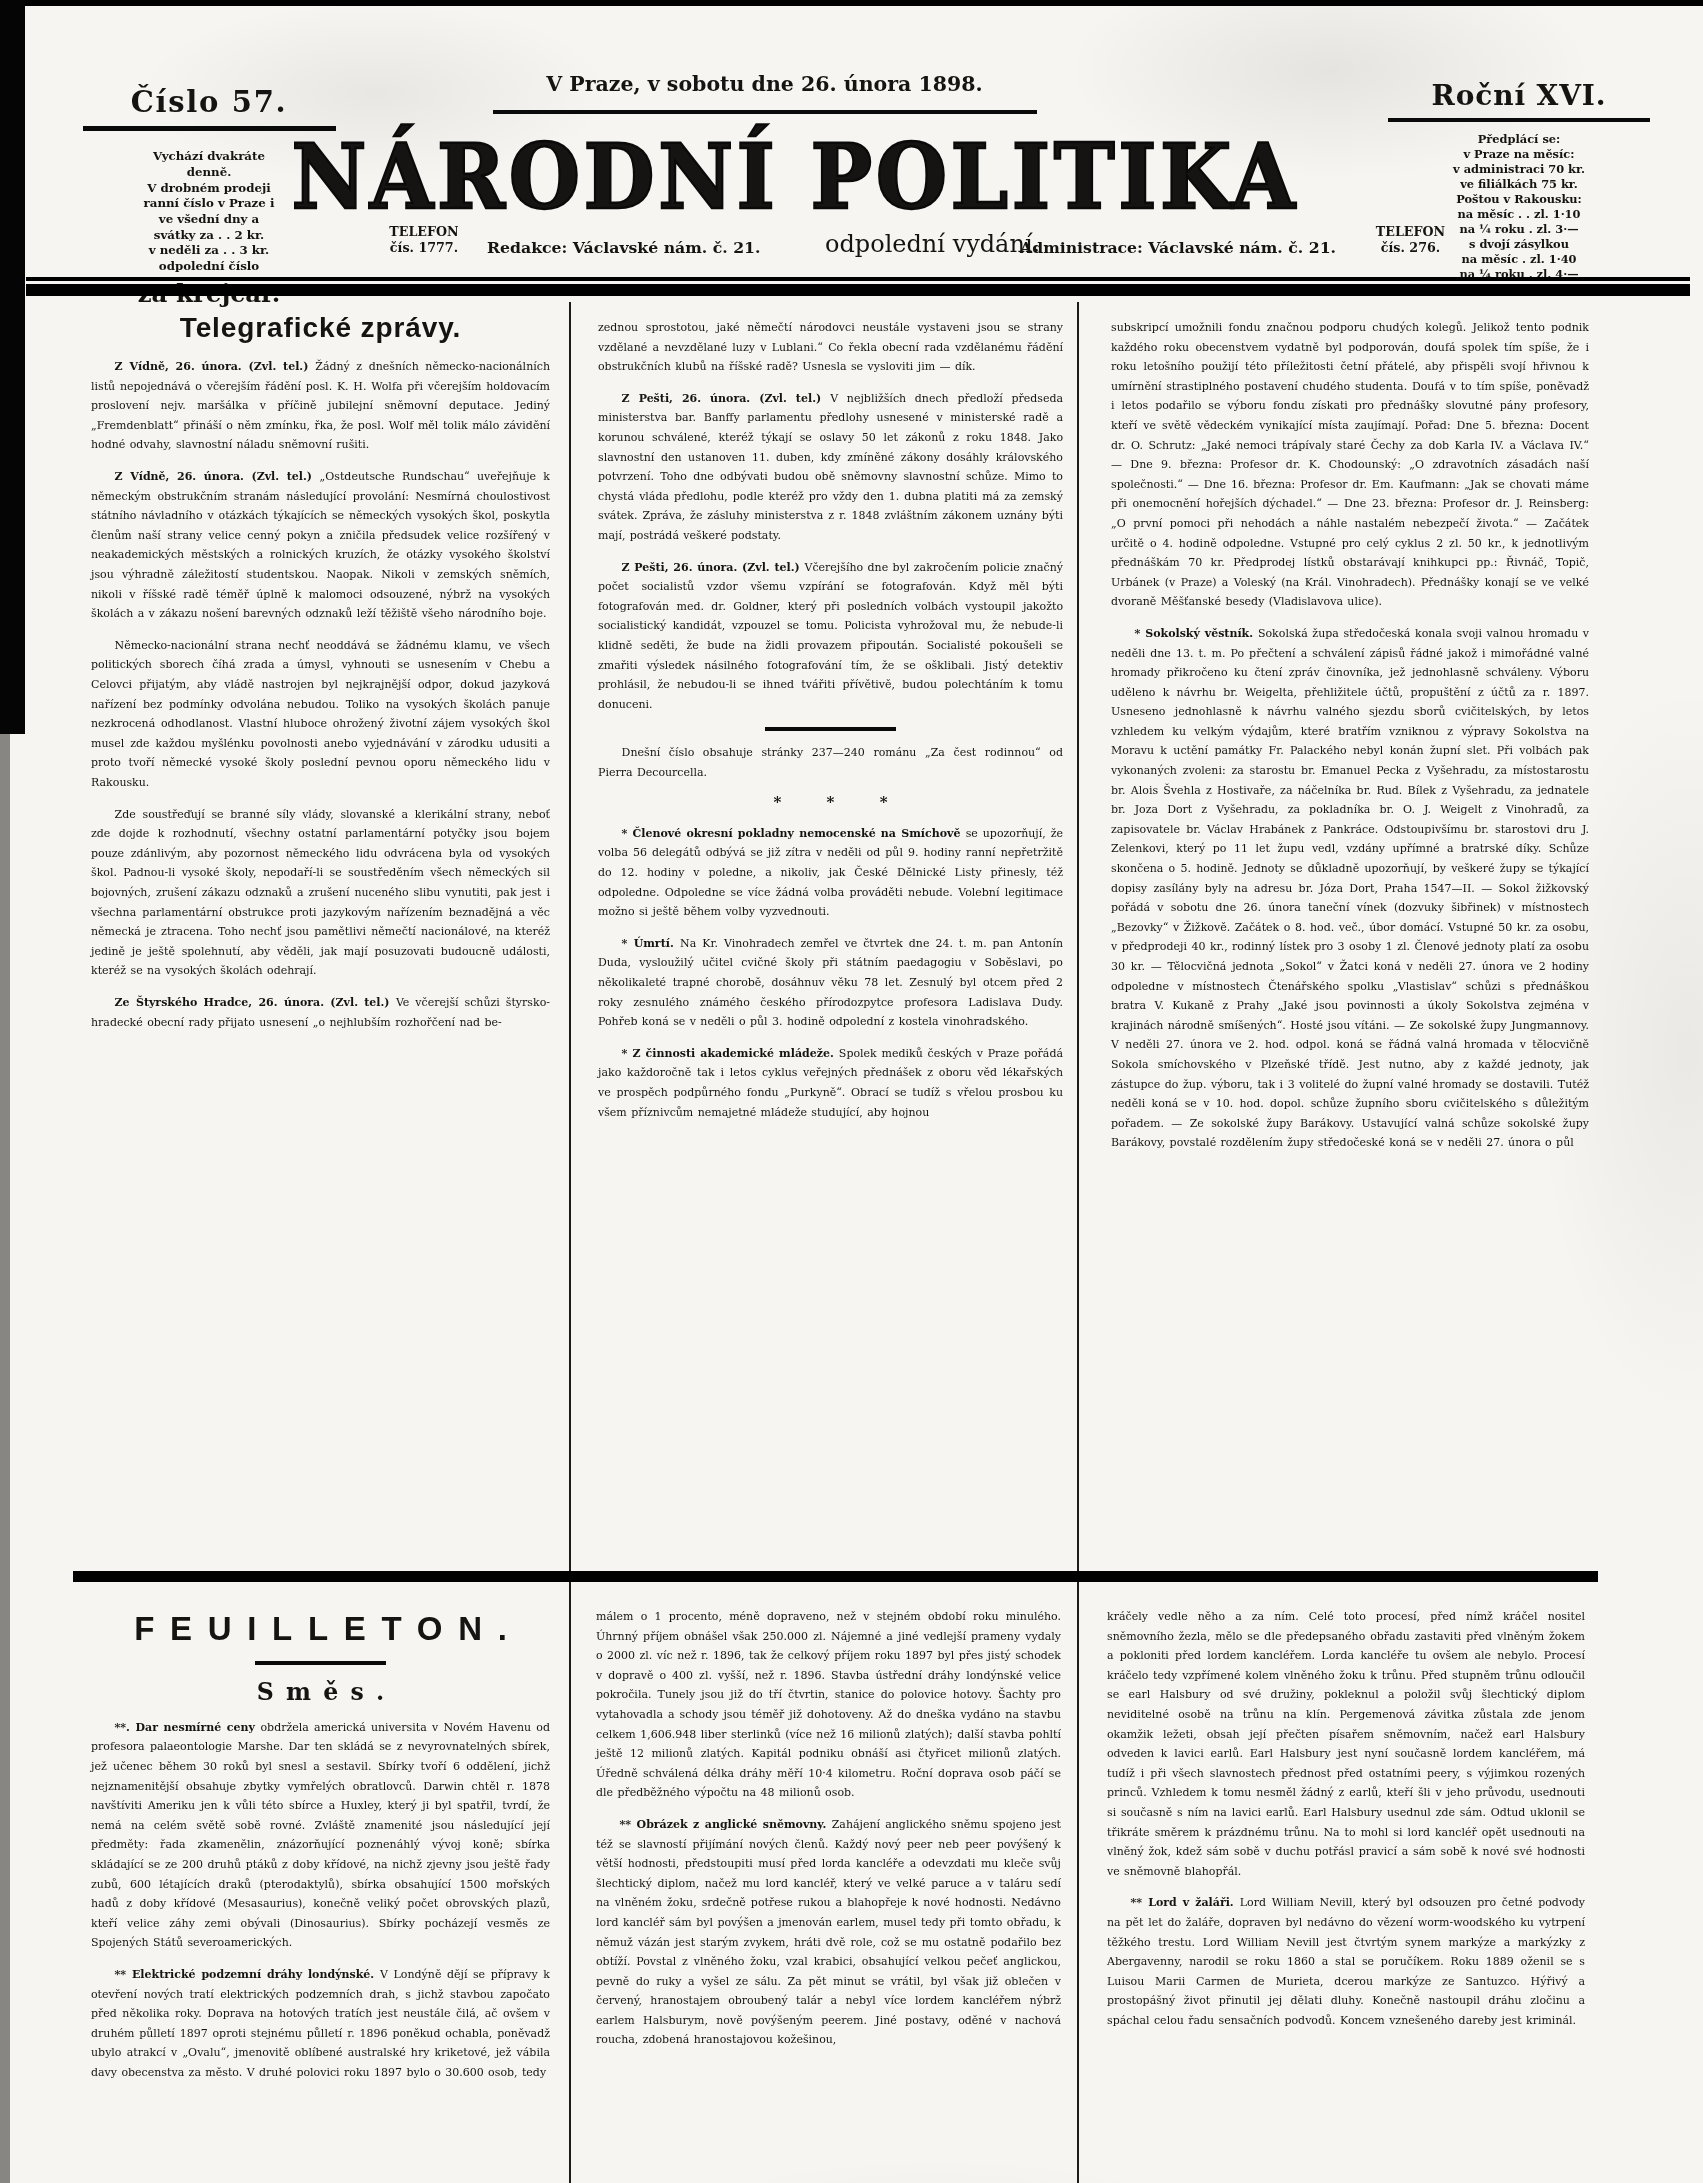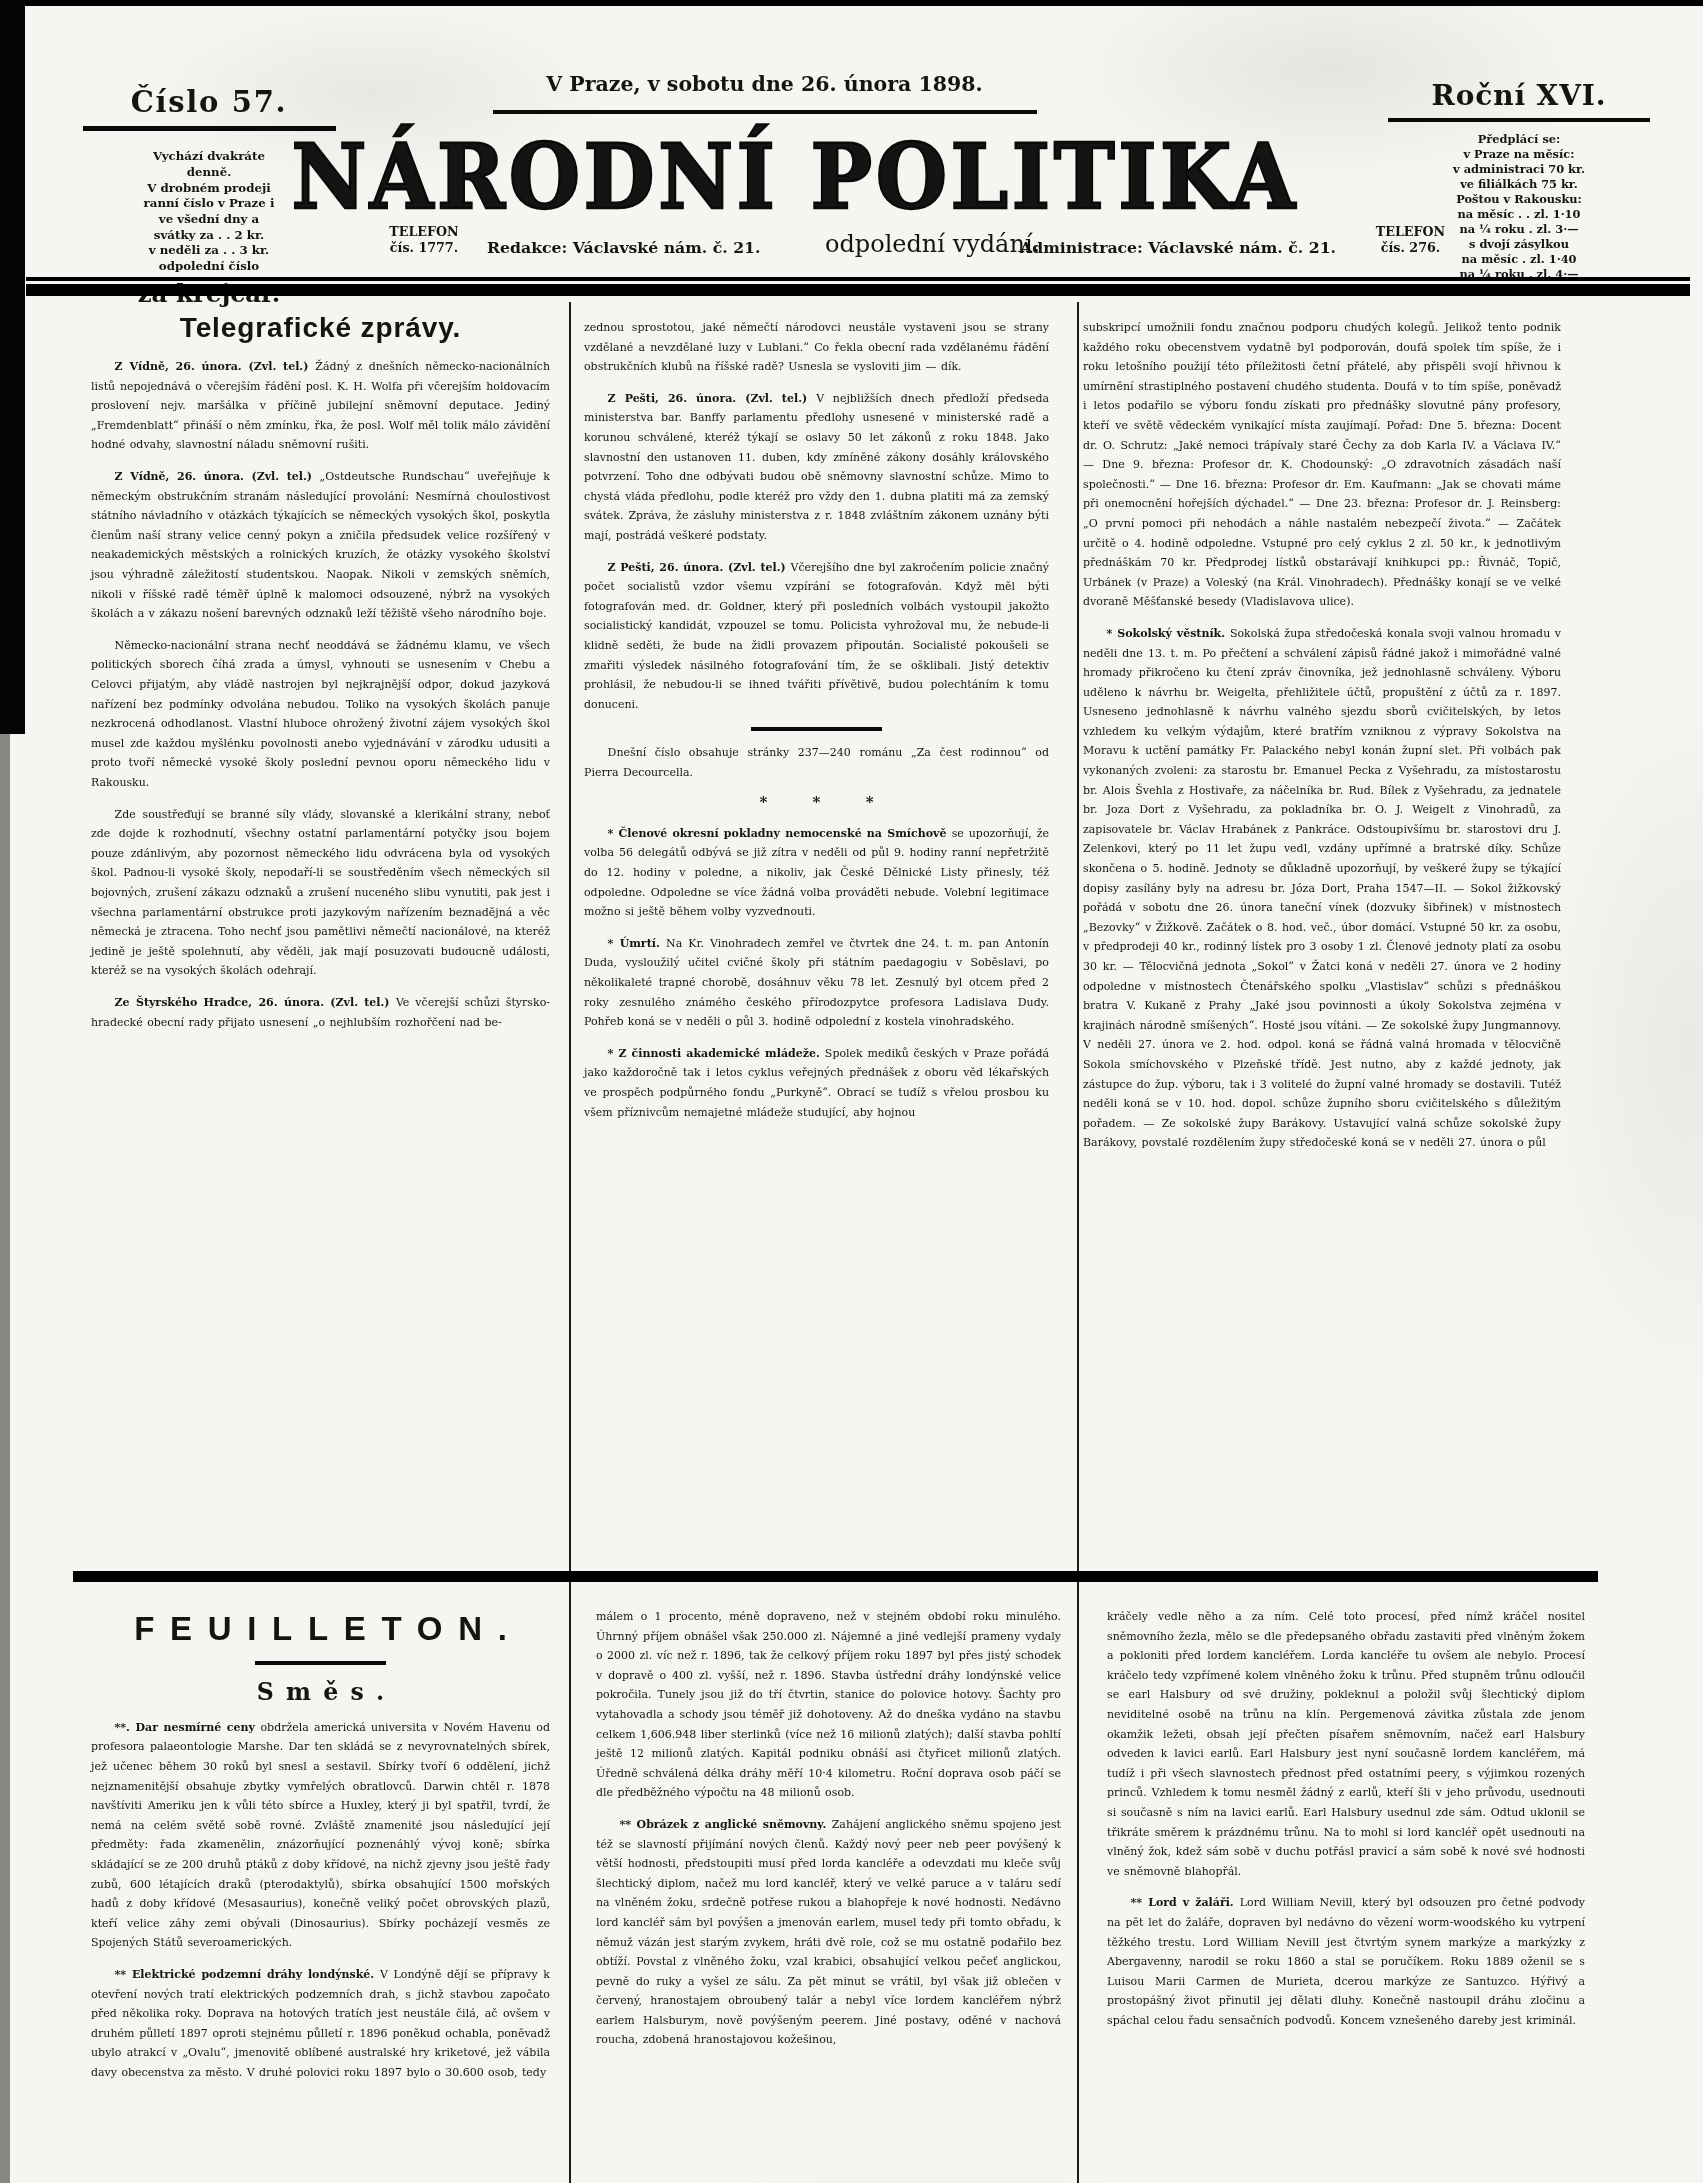--- a/index.html
+++ b/index.html
@@ -39,21 +39,21 @@
   .edition{left:825px;top:230px;font-size:24px;font-weight:normal;z-index:2;}
   .administrace{left:1020px;top:238px;font-size:15.7px;font-weight:bold;z-index:2;}
   .mast-right{left:1362px;top:79px;width:314px;text-align:center;z-index:2;}
   .volume{font-size:28px;font-weight:bold;letter-spacing:0.9px;}
   .volume-rule{width:262px;height:4.4px;background:#0a0a0a;margin:6.1px auto 9.6px;}
   .sub-note{font-size:11.4px;font-weight:bold;line-height:15px;white-space:pre-line;}
   .mast-rule-a{left:26px;top:277px;width:1664px;height:3.5px;background:#000;z-index:2;}
   .mast-rule-b{left:26px;top:284px;width:1664px;height:12.2px;background:#000;z-index:2;}
   
   .topcols{left:79px;top:306px;width:1517px;height:1264px;display:grid;
-    grid-template-columns:483px 489px 502px;column-gap:10px;overflow:hidden;z-index:2;}
+    grid-template-columns:483px 489px 502px;column-gap:24px;overflow:hidden;z-index:2;}
   .feuilcols{left:79px;top:1595px;width:1517px;height:712px;display:grid;
     grid-template-columns:483px 489px 502px;column-gap:22px;overflow:hidden;z-index:2;}
   .col{overflow:hidden;}
   .vrule{top:302px;width:2.2px;height:2004px;background:#1d1c1a;z-index:2;}
   .vr1{left:569px;} .vr2{left:1077px;}
   .midrule{left:73px;top:1571px;width:1525px;height:10.5px;background:#000;z-index:2;}
   
   .para{margin:12px;text-indent:23.6px;font-size:11px;line-height:19.6px;text-align:justify;word-spacing:0.9px;}
   .para.noindent{text-indent:0;}
   .lead{font-weight:bold;}

